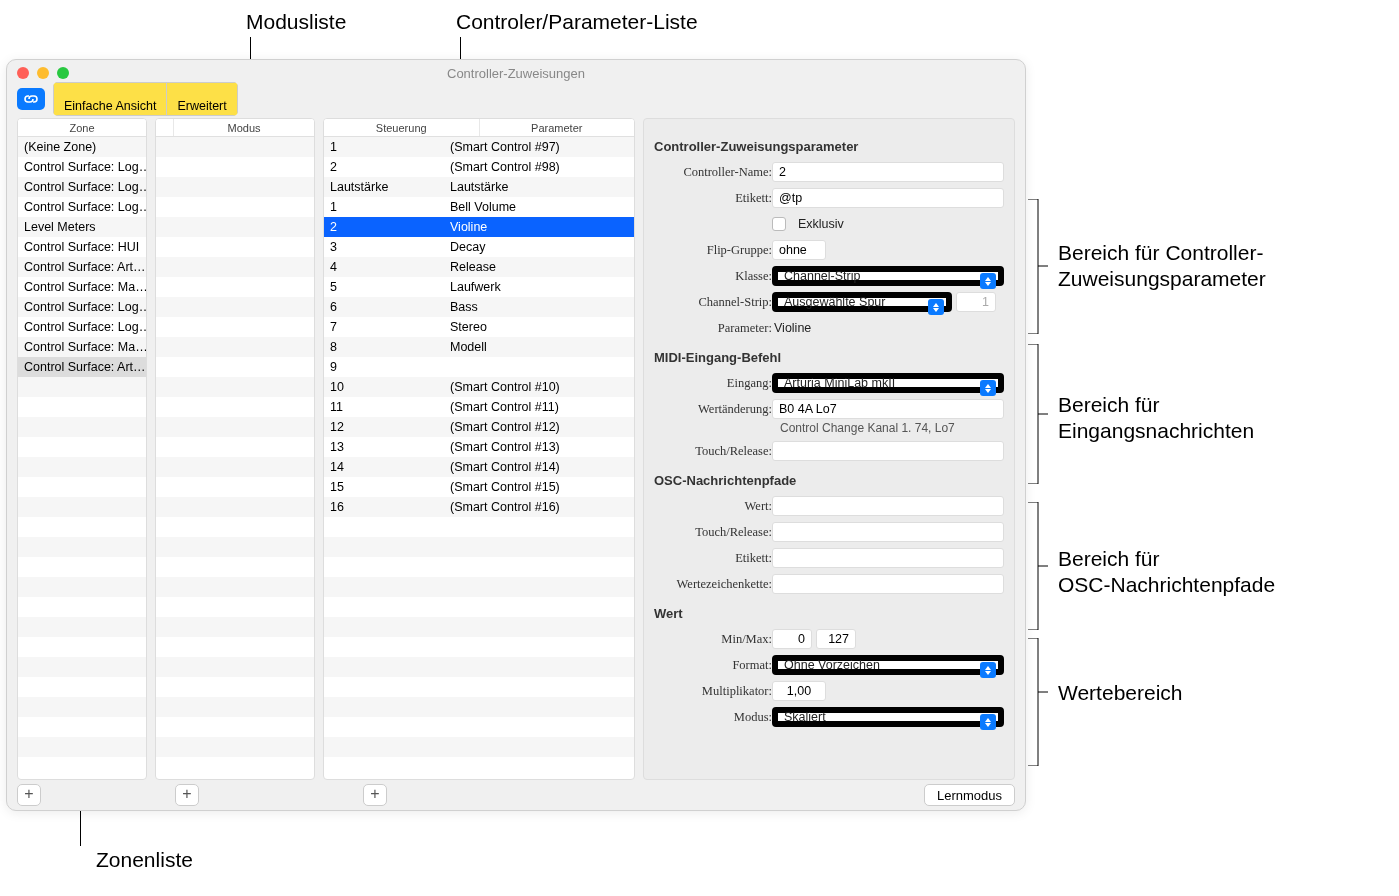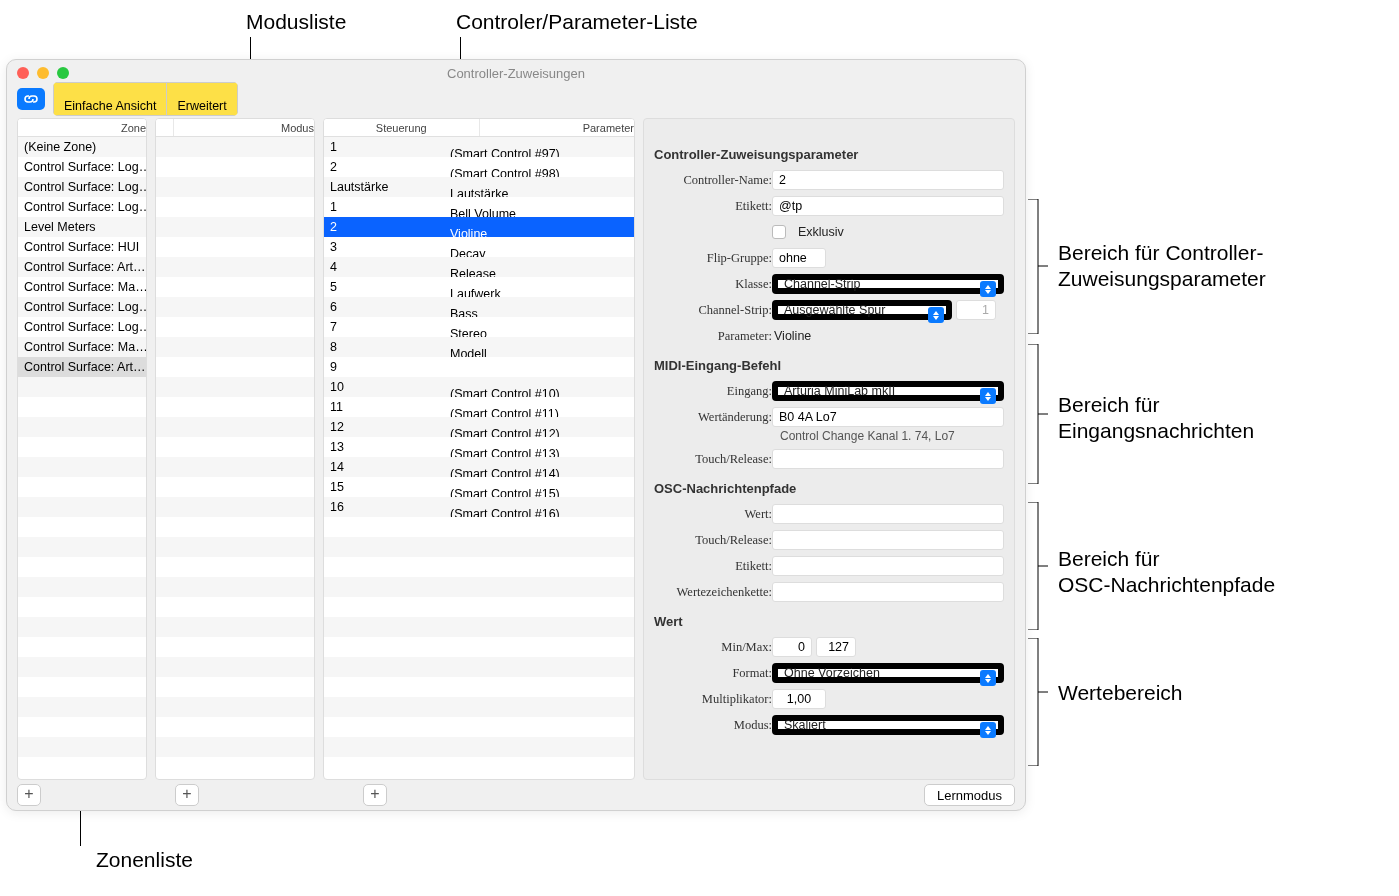--- a/index.html
+++ b/index.html
@@ -115,58 +115,58 @@
     color: #444;
     border-bottom: 1px solid #e0e0e0;
     background: #fff;
   }
   .col-header > div {
     flex: 1;
     text-align: center;
     line-height: 18px;
     border-right: 1px solid #e8e8e8;
   }
-  .col-header > div:last-child { border-right: none; text-align: right; }
+  .col-header > div:last-child { border-right: none; }
   .col-body {
     flex: 1;
     overflow: hidden;
     position: relative;
   }
   .striped .row:nth-child(odd) { background: #f6f6f6; }
   .striped .row:nth-child(even) { background: #fff; }
   .row {
     height: 20px;
     line-height: 20px;
     font-size: 12.5px;
     padding: 0 6px;
     white-space: nowrap;
     overflow: hidden;
     text-overflow: ellipsis;
     display: flex;
   }
   .row.sel-gray { background: #dcdcdc !important; }
   .row.sel-blue { background: #0a63ff !important; color: #fff; }
   .col-params .row > :first-child { width: 120px; }
-  .col-params .row > :last-child { flex: 1; margin-top: 7px; }
+  .col-params .row > :last-child { flex: 1; }
   .filler .row { height: 20px; }
 
   .inspector-body {
     padding: 8px 10px;
     font-size: 12.5px;
     color: #222;
     height: 100%;
     overflow-y: auto;
   }
   .section-title {
     font-weight: 600;
     font-size: 13px;
     margin: 10px 0 6px 0;
     color: #333;
   }
-  .section-title:first-child { margin-top: 20px; }
+  .section-title:first-child { margin-top: 12px; }
   .form-row {
     display: flex;
     align-items: center;
     height: 24px;
     margin-bottom: 2px;
   }
   .form-row .flabel {
     width: 118px;
     text-align: right;
     color: #333;

